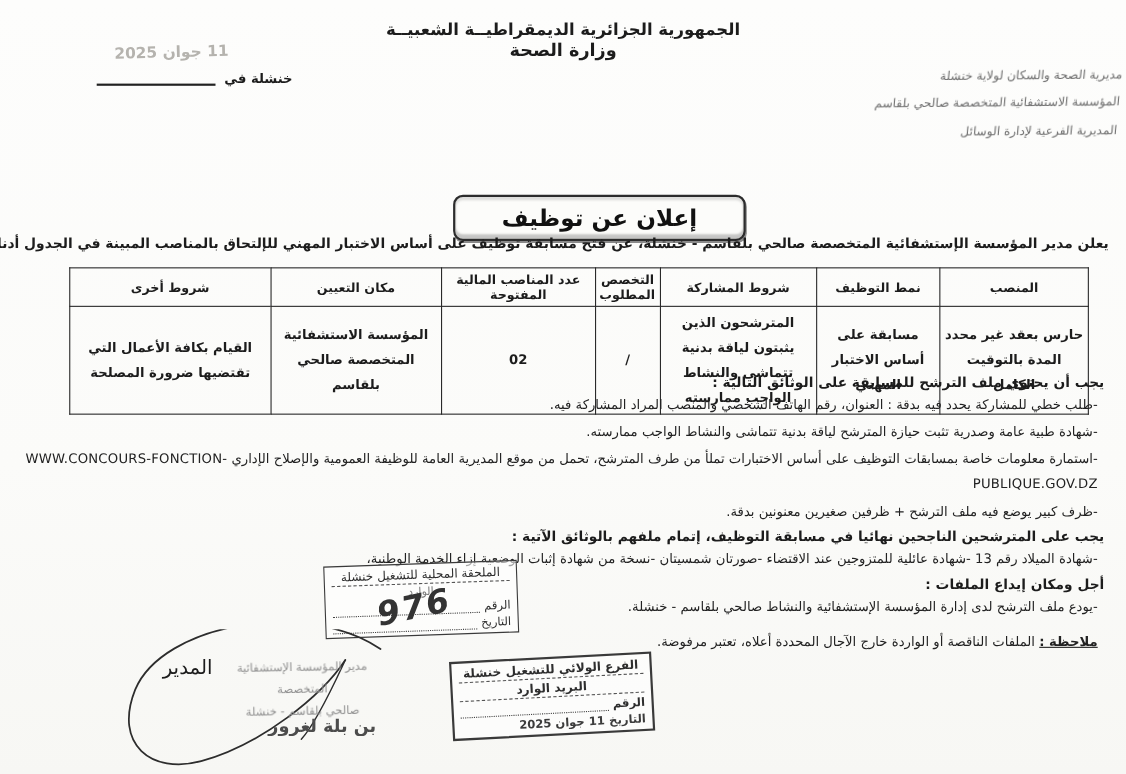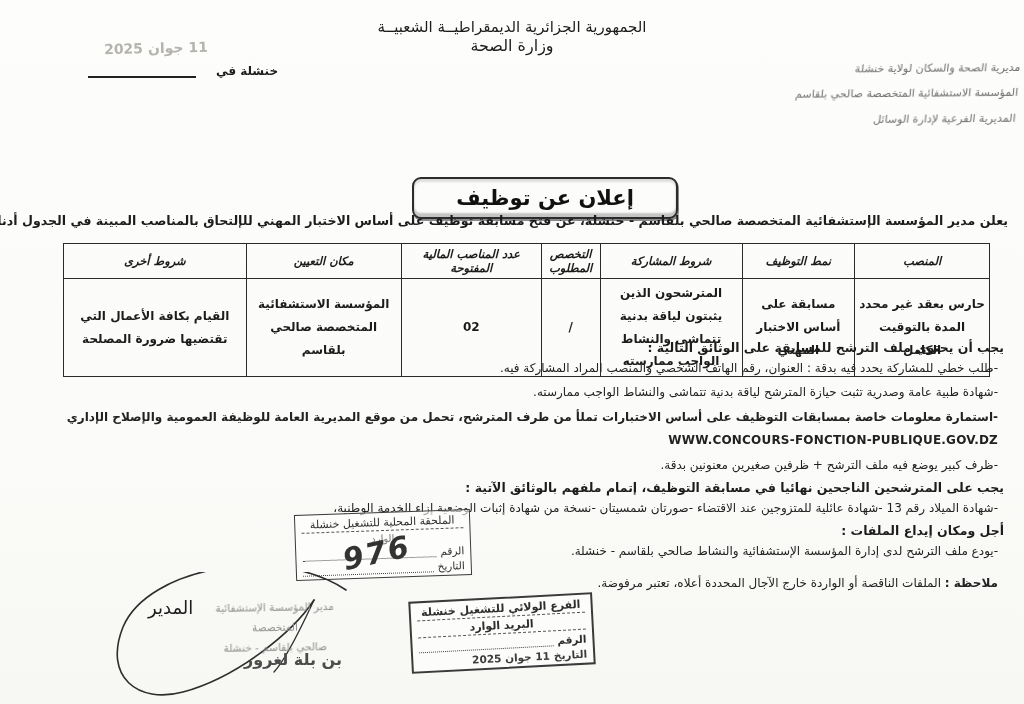--- a/index.html
+++ b/index.html
@@ -5,25 +5,25 @@
   html,body{margin:0;padding:0;}
   body{
     width:1024px;height:704px;position:relative;overflow:hidden;
     background:#fdfdfc;color:#1c1c1c;
     font-family:"DejaVu Sans","Liberation Sans",sans-serif;
     direction:rtl;
   }
   .page{position:absolute;inset:0;background:linear-gradient(180deg,#fdfdfc 0%,#fbfbf9 60%,#f7f7f4 100%);}
 
   
-  .hdr{position:absolute;top:18px;right:0;left:0;text-align:center;font-weight:normal;}
+  .hdr{position:absolute;top:18px;right:0;left:0;text-align:center;font-weight:bold;}
   .hdr-l1{font-size:15px;letter-spacing:.5px;}
   .hdr-l2{font-size:16px;margin-top:0;}
 
-  .place-date{position:absolute;top:62px;left:88px;display:flex;align-items:flex-end;gap:20px;
+  .place-date{position:absolute;top:62px;left:88px;display:flex;align-items:flex-end;gap:8px;
     font-weight:bold;font-size:12px;}
   .pd-line{display:inline-block;width:108px;border-bottom:2px solid #222;height:14px;}
   .date-stamp-top{position:absolute;top:40px;left:104px;color:#b5b3ae;font-size:14px;
     letter-spacing:3px;transform:rotate(-1.5deg);font-weight:bold;white-space:nowrap;}
 
   .right-block{position:absolute;top:56px;right:6px;width:228px;text-align:right;
     color:#6d6d6d;font-size:11px;line-height:2.3;transform:skewX(-6deg) rotate(-.5deg);
     filter:blur(.35px);white-space:nowrap;}
 
   
@@ -35,33 +35,33 @@
 
   
   .intro{position:absolute;top:213px;right:16px;left:10px;font-size:12.6px;font-weight:bold;
     text-align:right;white-space:nowrap;letter-spacing:-0.2px;}
 
   
   table.jobs{position:absolute;top:243px;right:34px;border-collapse:collapse;table-layout:fixed;
     width:927px;background:transparent;}
   table.jobs th,table.jobs td{border:1.5px solid #2a2a2a;font-weight:bold;text-align:center;
     vertical-align:middle;padding:3px 4px;}
-  table.jobs th{font-size:11.5px;height:20px;font-style:italic;}
+  table.jobs th{font-size:11.5px;height:20px;}
   table.jobs td{font-size:12px;height:68px;line-height:1.9;}
   .c0{width:133px;} .c1{width:111px;} .c2{width:140px;} .c3{width:58px;}
   .c4{width:138px;} .c5{width:153px;} .c6{width:180px;}
   .slash{font-size:20px;}
 
   
   .sections{position:absolute;top:337px;right:20px;left:0;font-size:12px;text-align:right;}
   .sec-h{font-weight:bold;font-size:12.5px;margin:3px 0 2px;}
   .sec-i{margin:0 6px 1px 0;line-height:1.95;color:#222;}
-  .url{font-weight:bold;letter-spacing:.2px;}
+  .url{font-weight:normal;letter-spacing:.2px;}
   .note-line{margin-top:8px;}
-  .note-label{font-weight:bold;text-align:right;}
+  .note-label{font-weight:bold;text-decoration:underline;text-align:right;}
 
   
   .stamp{position:absolute;border:2px solid #3a3a3a;background:rgba(255,255,255,.6);
     color:#2e2e2e;text-align:center;padding:3px 6px;}
   .stamp .s-line{border-bottom:1px dashed #555;padding-bottom:1px;margin-bottom:2px;}
   .stamp-annex{top:512px;left:295px;width:162px;transform:rotate(-2deg);font-size:11px;border-width:1.5px;}
   .stamp-annex .faint{color:#777;font-size:10px;}
   .lbl-row{display:flex;align-items:flex-end;gap:4px;font-size:10.5px;margin-top:3px;}
   .dotline{flex:1;border-bottom:1px dotted #444;height:10px;}
   .num976{position:absolute;top:22px;left:46px;font-size:30px;font-weight:bold;color:#333;

